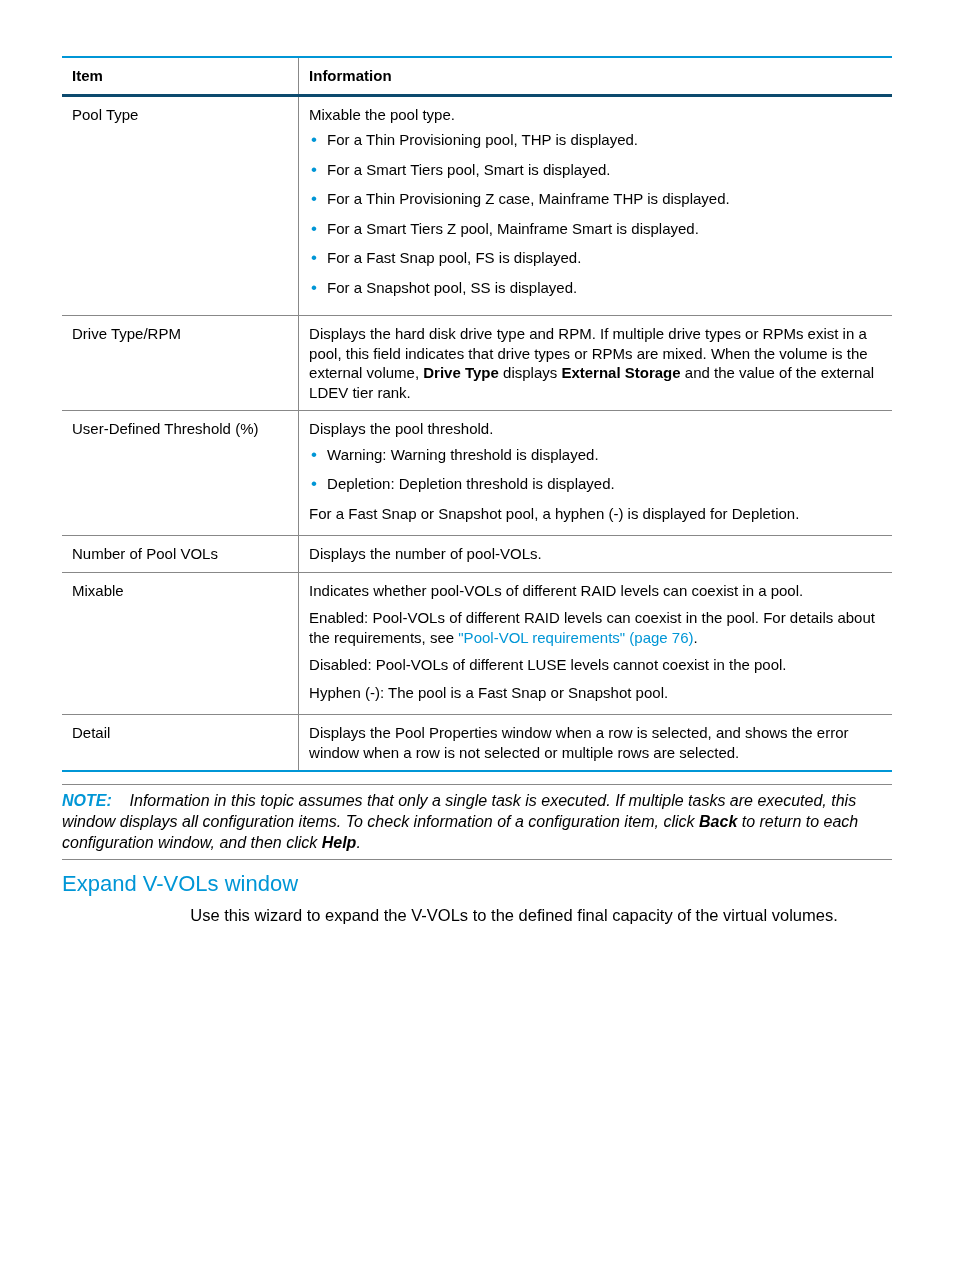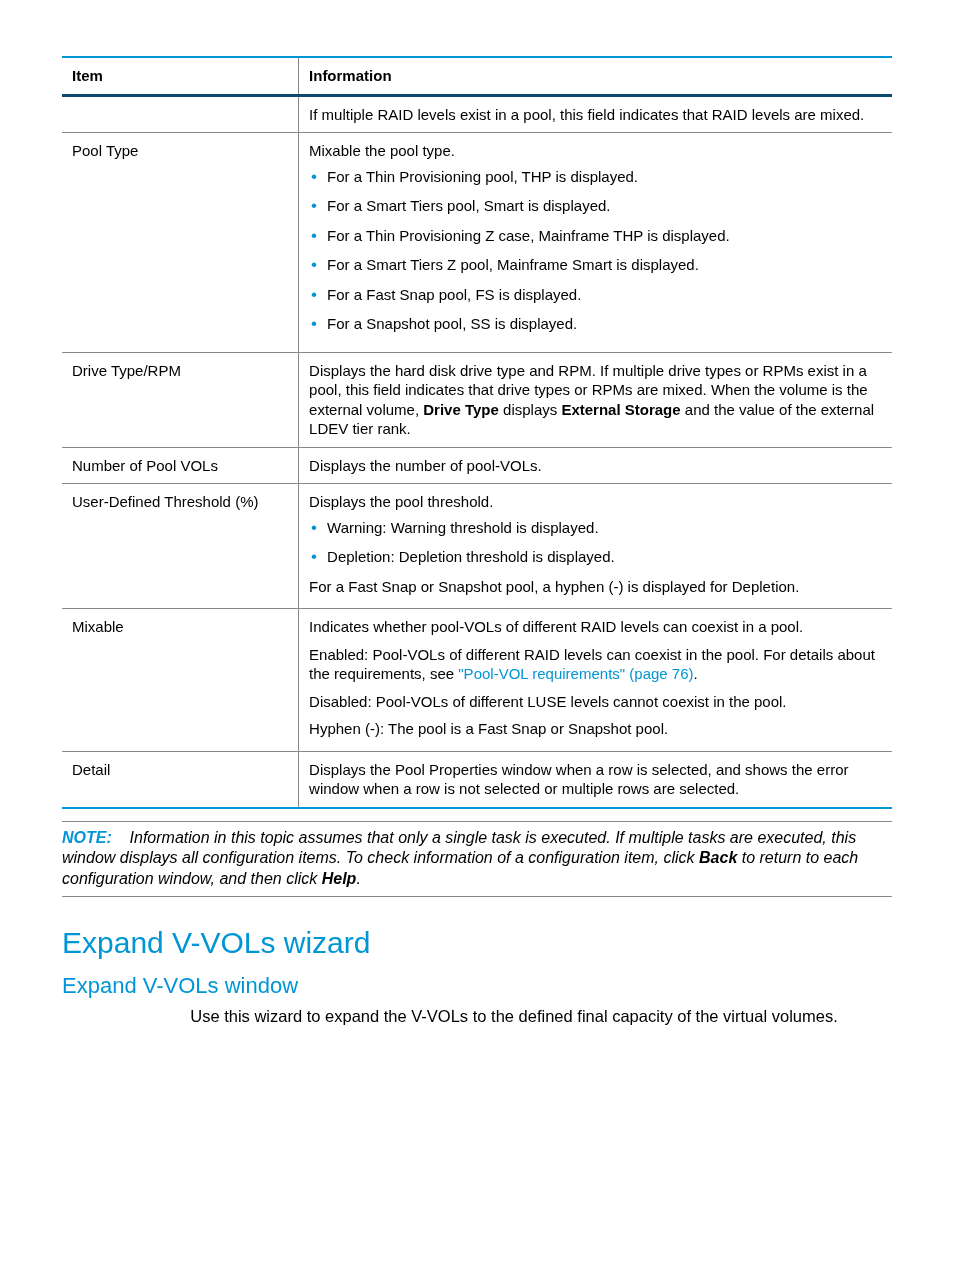--- a/index.html
+++ b/index.html
@@ -109,57 +109,53 @@
         <col class="c2">
       </colgroup>
   <thead>
     <tr>
       <th>Item</th>
       <th class="col2-div">Information</th>
     </tr>
   </thead>
   <tbody>
     <tr>
-      <td></td>
-      <td class="col2-div">If multiple RAID levels exist in a pool, this field indicates that RAID levels are mixed.</td>
-    </tr>
-    <tr>
       <td>Pool Type</td>
       <td class="col2-div">
         <div class="para">Mixable the pool type.</div>
         <ul class="bullets">
           <li>For a Thin Provisioning pool, THP is displayed.</li>
           <li>For a Smart Tiers pool, Smart is displayed.</li>
           <li>For a Thin Provisioning Z case, Mainframe THP is displayed.</li>
           <li>For a Smart Tiers Z pool, Mainframe Smart is displayed.</li>
           <li>For a Fast Snap pool, FS is displayed.</li>
           <li>For a Snapshot pool, SS is displayed.</li>
         </ul>
       </td>
     </tr>
     <tr>
       <td>Drive Type/RPM</td>
       <td class="col2-div">
         <span>Displays the hard disk drive type and RPM. If multiple drive types or RPMs exist in a pool, this field indicates that drive types or RPMs are mixed. When the volume is the external volume, </span><strong>Drive Type</strong><span> displays </span><strong>External Storage</strong><span> and the value of the external LDEV tier rank.</span>
       </td>
     </tr>
     <tr>
-      <td>Number of Pool VOLs</td>
-      <td class="col2-div">Displays the number of pool-VOLs.</td>
-    </tr>
-    <tr>
       <td>User-Defined Threshold (%)</td>
       <td class="col2-div">
         <div class="para">Displays the pool threshold.</div>
         <ul class="bullets">
           <li>Warning: Warning threshold is displayed.</li>
           <li>Depletion: Depletion threshold is displayed.</li>
         </ul>
         <div class="para2">For a Fast Snap or Snapshot pool, a hyphen (-) is displayed for Depletion.</div>
       </td>
+    </tr>
+    <tr>
+      <td>Number of Pool VOLs</td>
+      <td class="col2-div">Displays the number of pool-VOLs.</td>
     </tr>
     <tr>
       <td>Mixable</td>
       <td class="col2-div">
         <div class="para">Indicates whether pool-VOLs of different RAID levels can coexist in a pool.</div>
         <div class="para2">
           <span>Enabled: Pool-VOLs of different RAID levels can coexist in the pool. For details about the requirements, see </span><a class="link">"Pool-VOL requirements" (page 76)</a><span>.</span>
         </div>
         <div class="para2">Disabled: Pool-VOLs of different LUSE levels cannot coexist in the pool.</div>
         <div class="para2">Hyphen (-): The pool is a Fast Snap or Snapshot pool.</div>
@@ -170,21 +166,20 @@
       <td class="col2-div">Displays the Pool Properties window when a row is selected, and shows the error window when a row is not selected or multiple rows are selected.</td>
     </tr>
   </tbody>
 </table>
 
 <div class="note-block">
   <span class="note-label">NOTE:</span>&nbsp;&nbsp;&nbsp;
   <span>Information in this topic assumes that only a single task is executed. If multiple tasks are executed, this window displays all configuration items. To check information of a configuration item, click </span><strong>Back</strong><span> to return to each configuration window, and then click </span><strong>Help</strong><span>.</span>
 </div>
 
-<h1 class="sec">Expand V-VOLs wizard</h1>
 <h2 class="sub">Expand V-VOLs window</h2>
 <div class="body-text">Use this wizard to expand the V-VOLs to the defined final capacity of the virtual volumes.</div>
 
 <div class="footer">
   &nbsp;&nbsp;&nbsp;
 </div>
 
 </div>
 
 </body></html>

